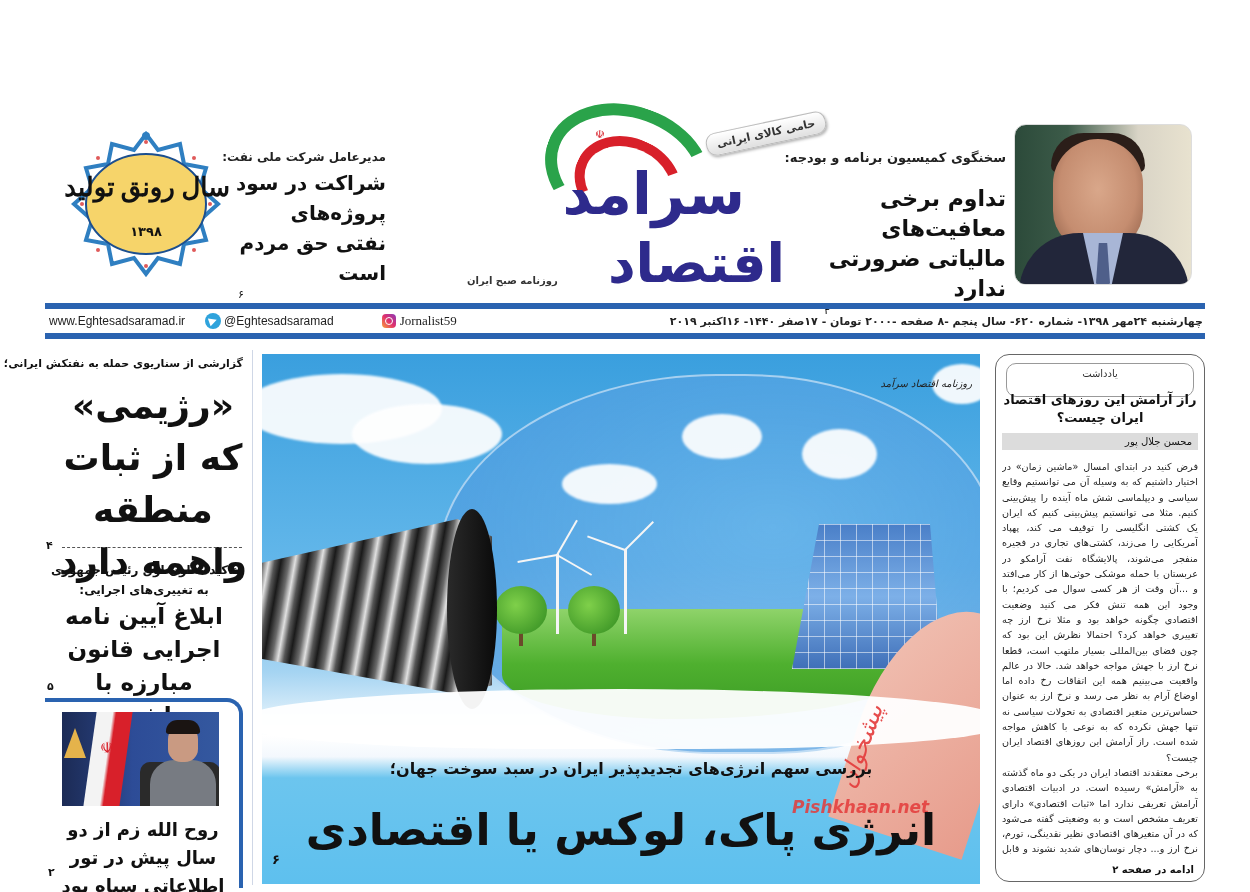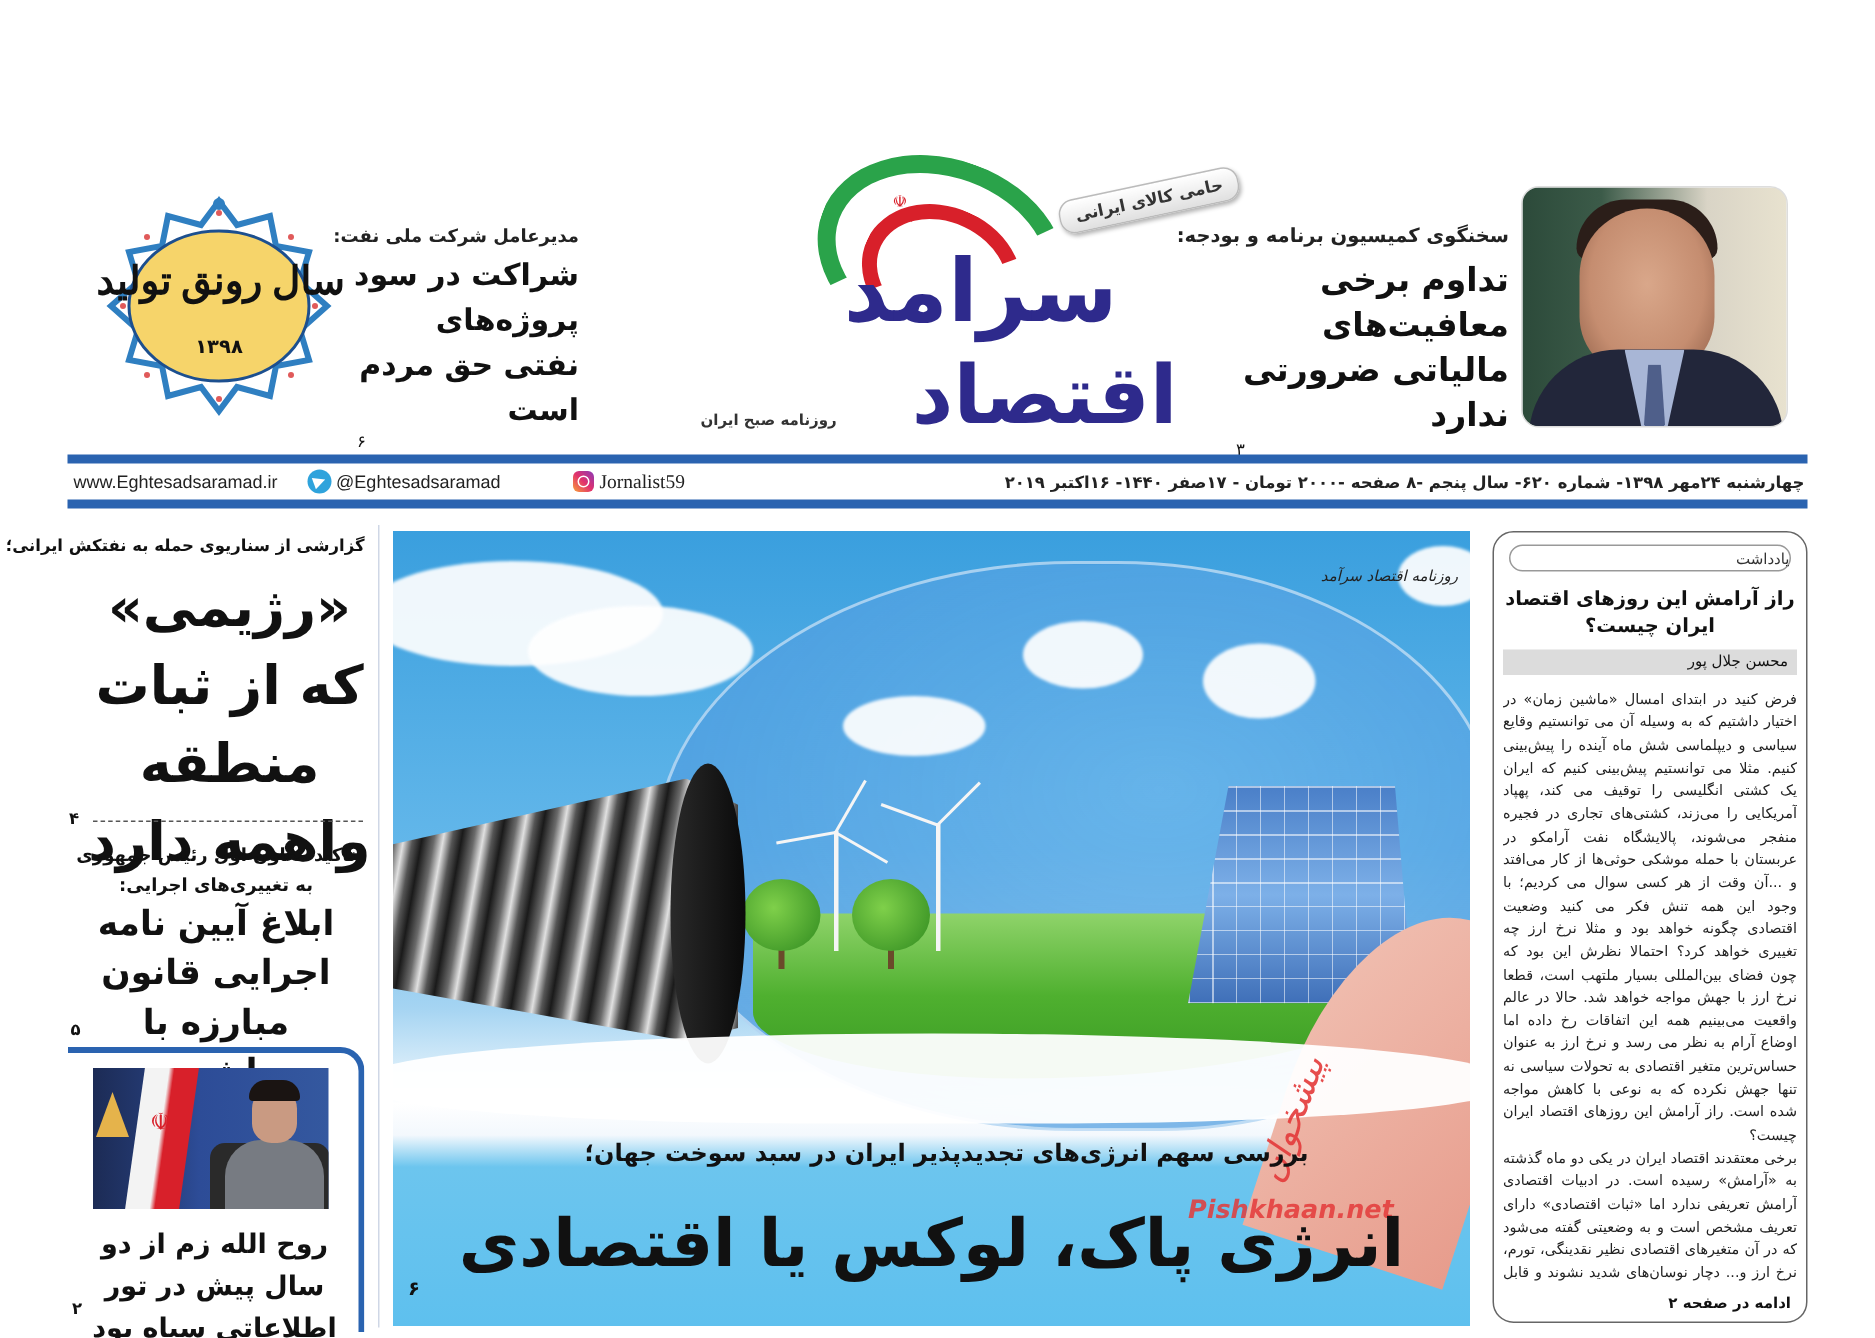--- a/index.html
+++ b/index.html
@@ -13,21 +13,21 @@
       background: linear-gradient(90deg, #2c4a3a 0%, #3c5b49 30%, #d9d4c6 70%, #e8e2cf 100%); border: 1px solid #ddd; }
     .photo-right .head { position: absolute; left: 38px; top: 14px; width: 90px; height: 112px; border-radius: 45px 45px 40px 40px;
       background: radial-gradient(ellipse at 50% 45%, #d9a78a 0%, #c58d70 60%, #8d5d46 100%); }
     .photo-right .hair { position: absolute; left: 36px; top: 8px; width: 94px; height: 40px; border-radius: 45px 45px 10px 10px; background: #2b1e19; }
     .photo-right .suit { position: absolute; left: 4px; top: 108px; width: 170px; height: 70px; border-radius: 60px 60px 0 0; background: #22263a; }
     .photo-right .shirt { position: absolute; left: 68px; top: 108px; width: 40px; height: 55px; background: #a8b6d6; clip-path: polygon(0 0,100% 0,70% 100%,30% 100%); }
     .photo-right .tie { position: absolute; left: 81px; top: 118px; width: 14px; height: 50px; background: #4f5f8a; clip-path: polygon(20% 0,80% 0,100% 80%,50% 100%,0 80%); }
 
     .story-right { right: 244px; top: 150px; width: 200px; text-align: right; }
     .story-right .kicker { font-size: 13px; font-weight: bold; color: #222; white-space: nowrap; }
-    .story-right .headline { font-size: 22px; font-weight: 900; line-height: 30px; margin-top: 8px; color: #111; font-family: "DejaVu Sans", sans-serif; }
+    .story-right .headline { font-size: 22px; font-weight: 900; line-height: 30px; margin-top: 19px; color: #111; font-family: "DejaVu Sans", sans-serif; }
     .story-right .page { font-size: 11px; text-align: left; padding-left: 18px; margin-top: 0; }
 
     .story-left { left: 236px; top: 150px; width: 150px; text-align: right; }
     .story-left .kicker { font-size: 12px; font-weight: bold; color: #222; white-space: nowrap; }
     .story-left .headline { font-size: 20px; font-weight: 900; line-height: 30px; margin-top: 4px; color: #111; }
     .story-left .page { font-size: 11px; text-align: left; padding-left: 2px; }
 
     .emblem { left: 62px; top: 128px; width: 168px; height: 152px; }
 
     
@@ -95,21 +95,21 @@
     .hero .wave { position: absolute; left: -20px; top: 335px; width: 760px; height: 60px; background: #ffffff; border-radius: 50% 50% 40% 40%; opacity: 0.95; }
     .hero .credit { position: absolute; right: 8px; top: 24px; font-size: 10px; font-style: italic; color: #222; direction: rtl; font-family: "DejaVu Serif", serif; }
     .hero .kicker { position: absolute; left: 0; width: 100%; top: 405px; text-align: center; font-size: 16px; font-weight: bold; color: #111; direction: rtl; padding-left: 20px; }
     .hero .headline { position: absolute; left: 0; width: 100%; top: 435px; text-align: center; font-size: 44px; font-weight: 900; color: #111; direction: rtl; letter-spacing: -1px; margin-top: 15px; }
     .hero .page { position: absolute; left: 10px; top: 498px; font-size: 13px; font-weight: bold; }
     .hero .wm-script { position: absolute; left: 555px; top: 378px; font-size: 24px; color: #e43a3a; font-family: "DejaVu Serif", serif; font-style: italic; transform: rotate(-70deg); opacity: 0.9; direction: rtl; }
     .hero .wm-url { position: absolute; left: 530px; top: 443px; font-size: 17px; font-weight: bold; font-style: italic; color: #e43a3a; opacity: 0.85; font-family: "DejaVu Sans", sans-serif; }
 
     
     .editorial { left: 995px; top: 354px; width: 210px; height: 528px; border: 1px solid #666; border-radius: 14px; background: #fff; }
-    .editorial .label-wrap { position: absolute; left: 10px; top: 8px; width: 188px; height: 18px; border: 1px solid #999; border-radius: 10px; font-size: 10px; line-height: 20px; color: #333; direction: rtl; }
+    .editorial .label-wrap { position: absolute; left: 10px; top: 8px; width: 188px; height: 34px; border: 1px solid #999; border-radius: 10px; text-align: center; font-size: 10px; line-height: 20px; color: #333; direction: rtl; }
     .editorial .title { position: absolute; left: 0; top: 36px; width: 100%; text-align: center; font-size: 13px; font-weight: 900; line-height: 18px; direction: rtl; }
     .editorial .author { position: absolute; left: 6px; top: 78px; width: 196px; height: 17px; background: #dcdcdc; text-align: right; padding-right: 6px; font-size: 10px; line-height: 17px; direction: rtl; }
     .editorial .body { position: absolute; left: 6px; top: 104px; width: 196px; height: 400px; text-align: justify; font-size: 9.6px; line-height: 15.3px; direction: rtl; color: #222; overflow: hidden; }
     .editorial .body p { margin: 0; }
     .editorial .continue { position: absolute; right: 10px; bottom: 6px; font-size: 10px; font-weight: bold; direction: rtl; }
 
     .vrule { position: absolute; left: 252px; top: 350px; width: 1px; height: 535px; background: #cfd7e6; }
   </style>
 </head>
 <body>

